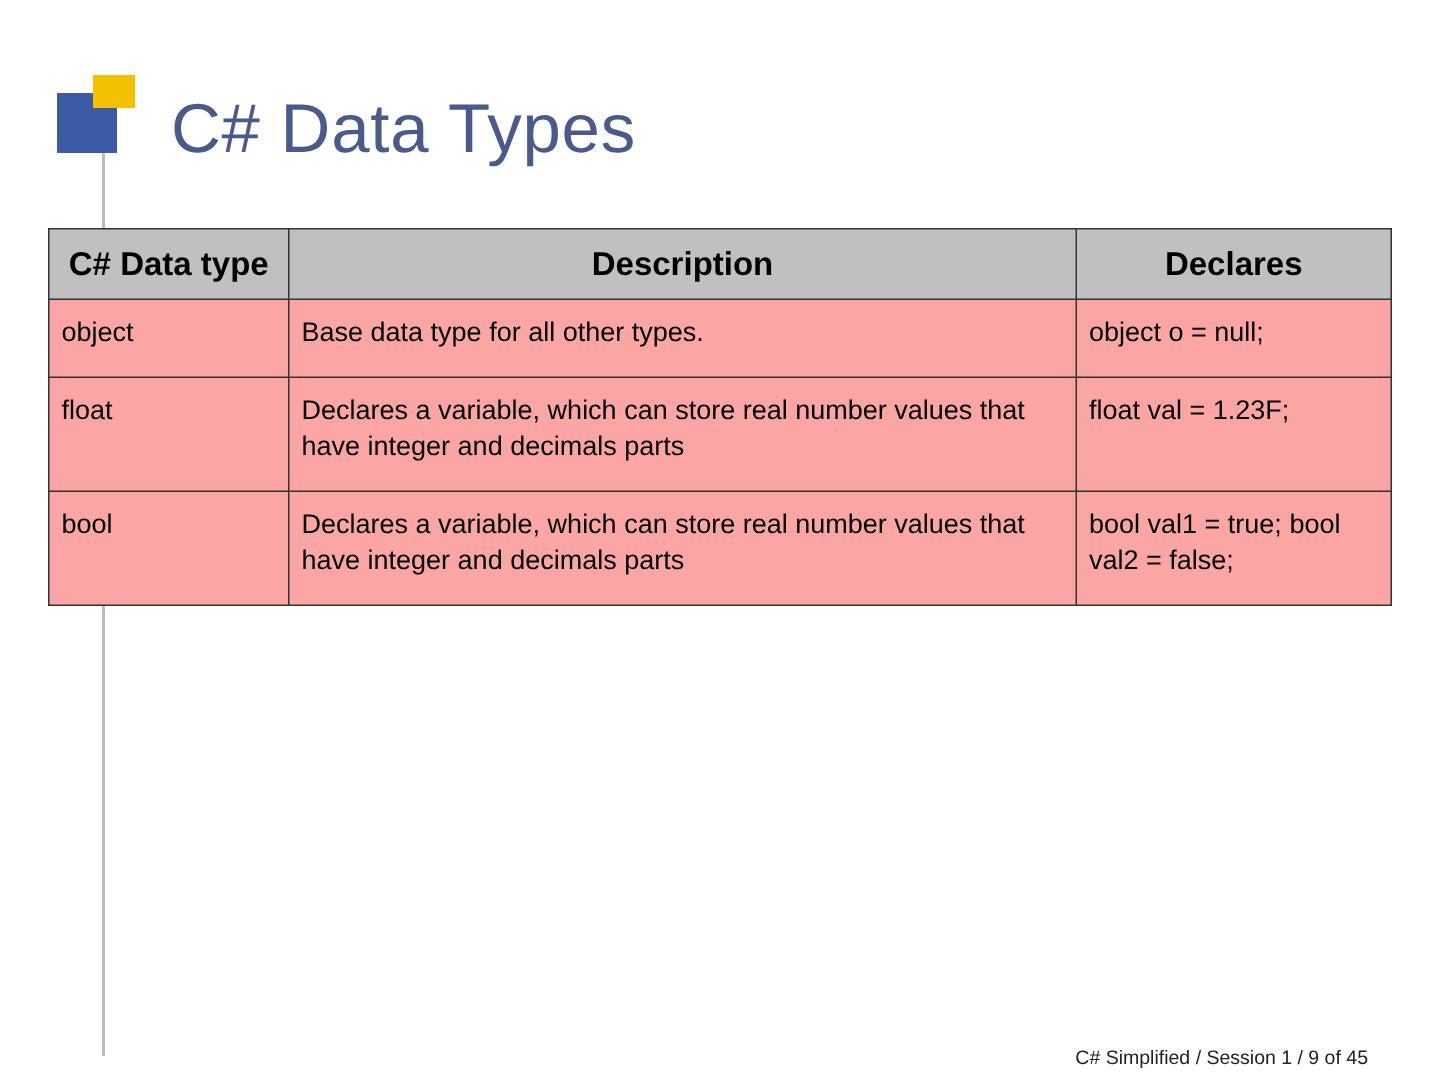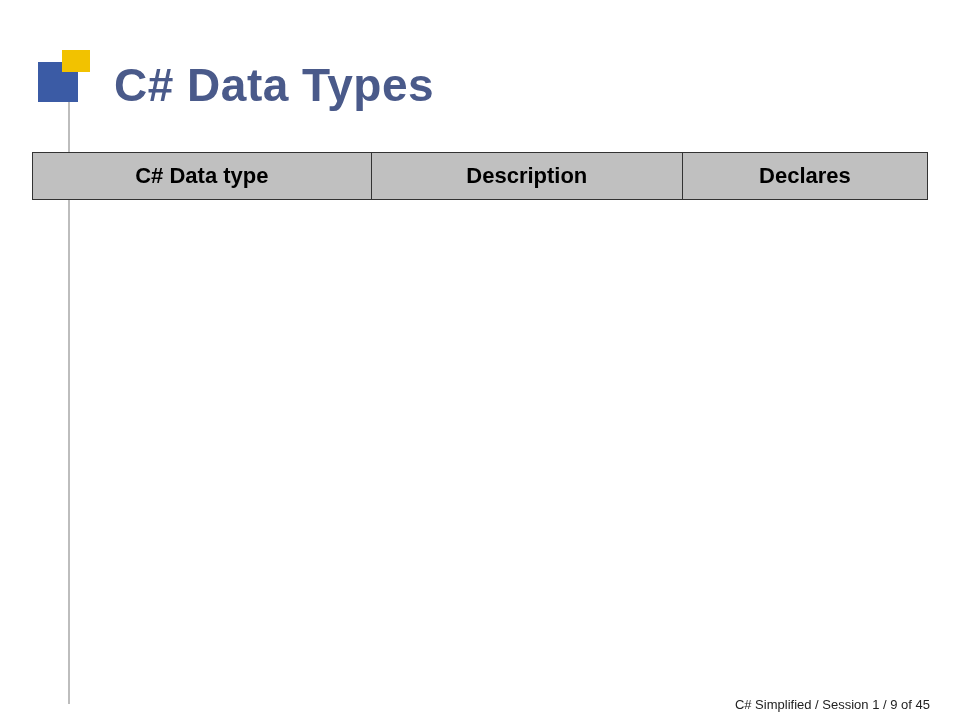--- a/index.html
+++ b/index.html
@@ -48,21 +48,21 @@
     height: 640px;
     background: #bdbdbd;
     z-index: -1;
   }
   .title-text {
     position: absolute;
     left: 82px;
     top: 8px;
     font-size: 46px;
     color: #4a5a8a;
-    font-weight: 700;
+    font-weight: 400;
     letter-spacing: 0.5px;
   }
   table.data {
     width: 100%;
     border-collapse: collapse;
     font-size: 18px;
     background: #fca5a5;
   }
   table.data th {
     background: #c0c0c0;
@@ -77,21 +77,21 @@
     border: 1.5px solid #333;
     padding: 10px 8px 18px 8px;
     vertical-align: top;
     font-size: 18px;
     line-height: 1.3;
   }
   table.data td.col-type { width: 160px; }
   table.data td.col-example { width: 210px; }
   .footer {
     position: absolute;
-    right: 30px;
+    right: 48px;
     bottom: 8px;
     font-size: 13px;
     color: #222;
   }
 </style>
 </head>
 <body>
 
 <div class="slide">
 
@@ -104,18 +104,33 @@
 
   <table class="data">
     <thead>
       <tr>
         <th>C# Data type</th>
         <th>Description</th>
         <th>Declares</th>
       </tr>
     </thead>
     <tbody>
+      <tr>
+        <td class="col-type">object</td>
+        <td>Base data type for all other types.</td>
+        <td class="col-example">object o = null;</td>
+      </tr>
+      <tr>
+        <td class="col-type">float</td>
+        <td>Declares a variable, which can store real number values that have integer and decimals parts</td>
+        <td class="col-example">float val = 1.23F;</td>
+      </tr>
+      <tr>
+        <td class="col-type">bool</td>
+        <td>Declares a variable, which can store real number values that have integer and decimals parts</td>
+        <td class="col-example">bool val1 = true; bool val2 = false;</td>
+      </tr>
     </tbody>
   </table>
 
 </div>
 
 <div class="footer">C# Simplified / Session 1 / 9 of 45</div>
 
 </body></html>

